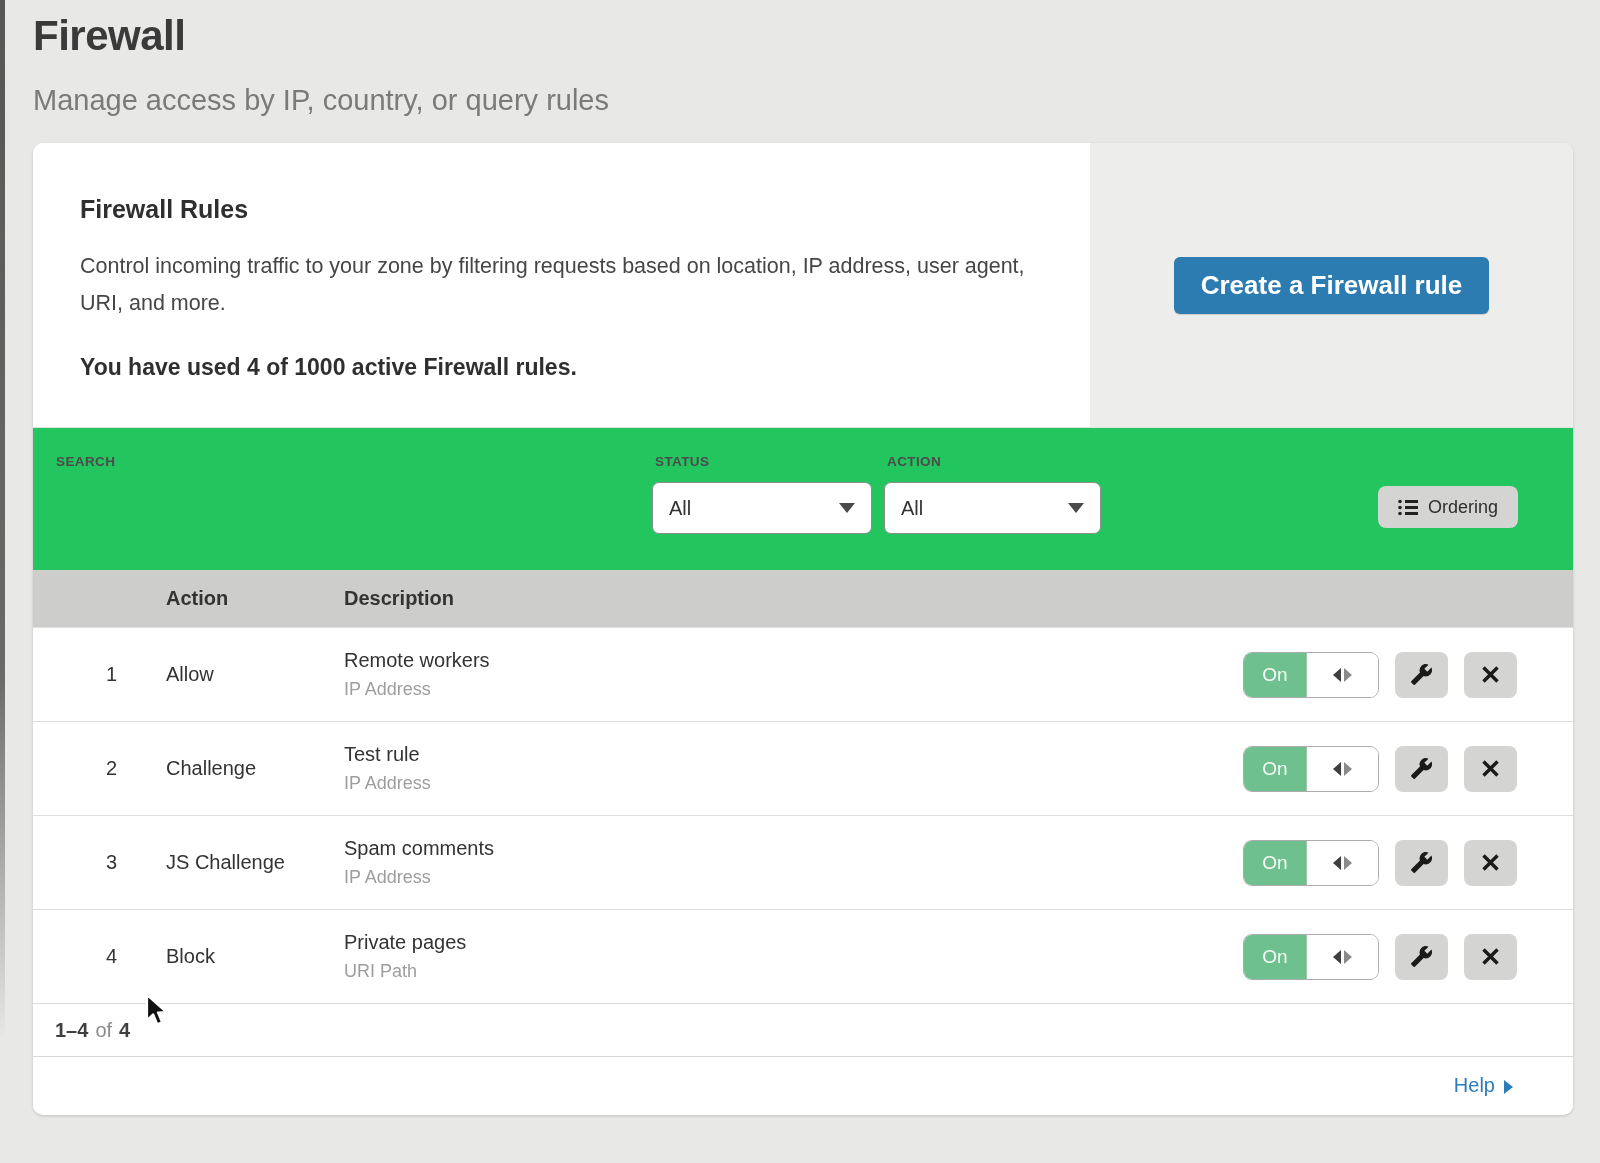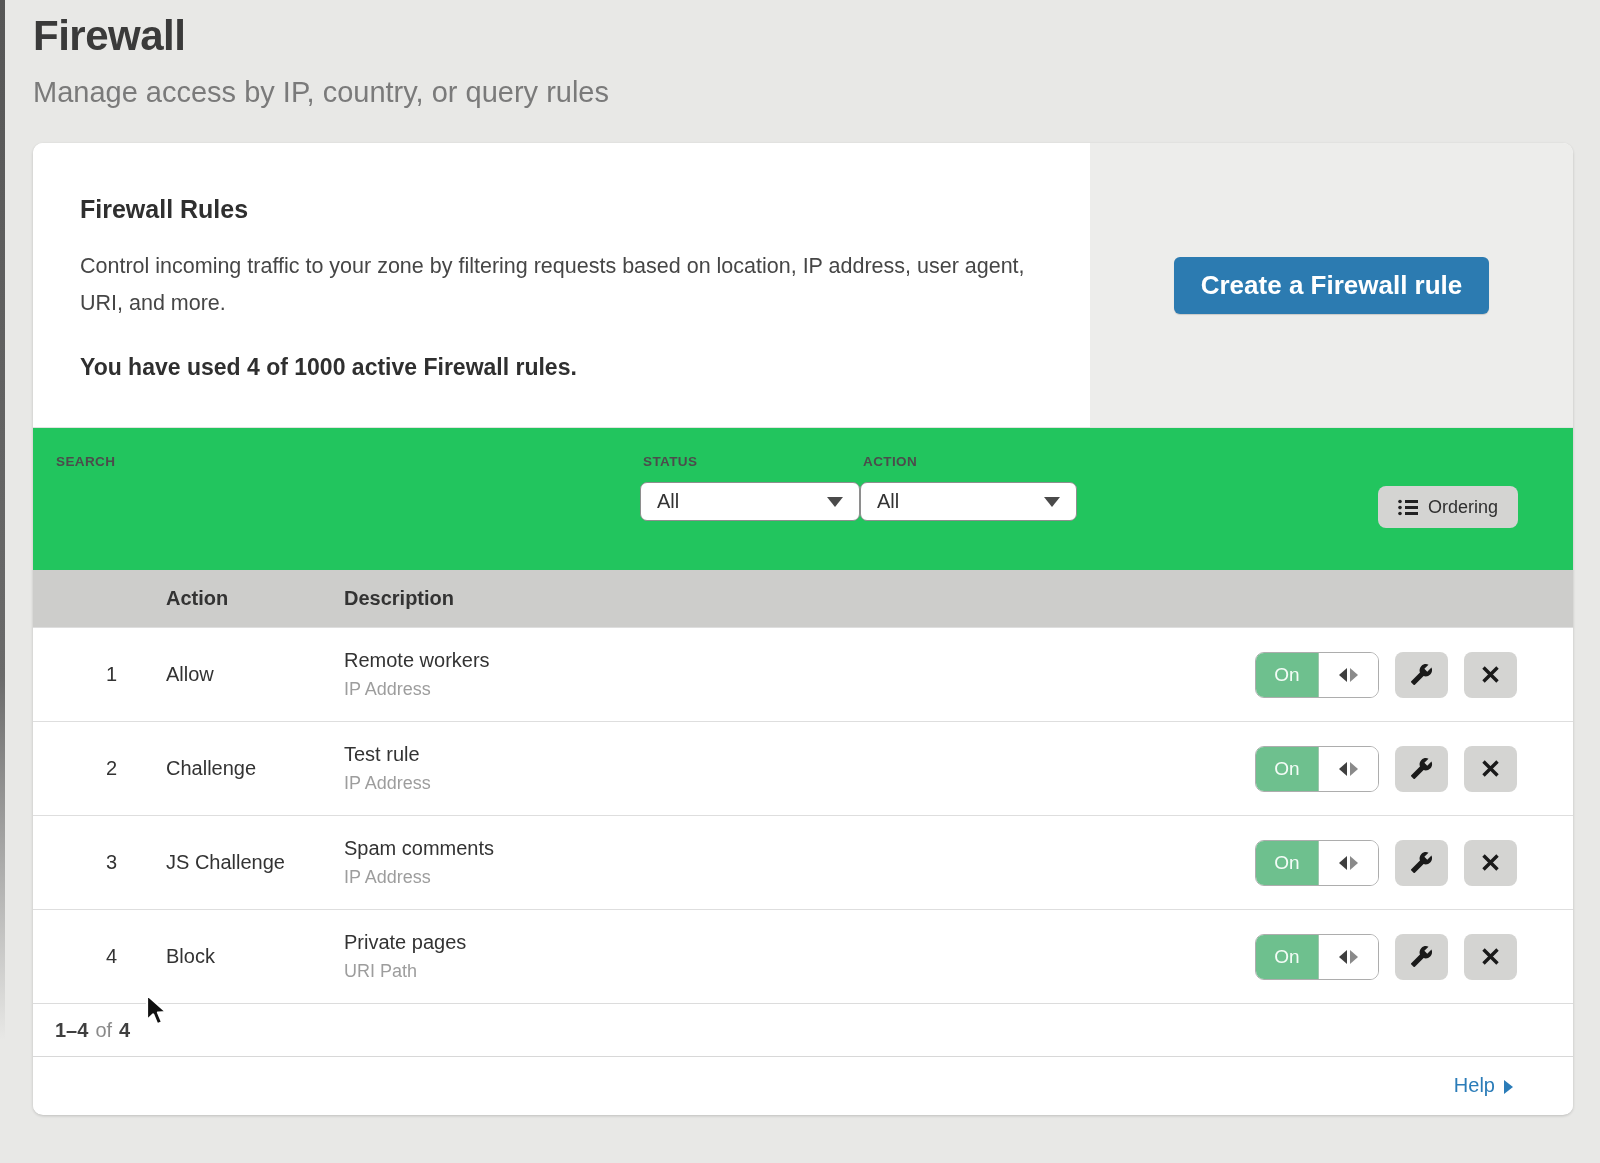--- a/index.html
+++ b/index.html
@@ -11,21 +11,21 @@
     color: #333;
     overflow: hidden;
   }
   .left-edge {
     position:absolute; left:0; top:0; width:5px; height:1040px;
     background: linear-gradient(180deg,#565656 0%,#6a6a6a 65%,rgba(106,106,106,0) 100%);
   }
   
   .page-header { padding: 12px 0 0 33px; }
   .page-title { font-size:42px; font-weight:600; color:#3a3a3a; letter-spacing:-0.5px; }
-  .page-subtitle { margin-top:16px; font-size:29px; font-weight:400; color:#7a7a7a; }
+  .page-subtitle { margin-top:24px; font-size:29px; font-weight:400; color:#7a7a7a; }
 
   
   .card {
     position:absolute; left:33px; top:143px; width:1540px; height:972px;
     background:#fff; border-radius:10px; overflow:hidden;
     box-shadow: 0 1px 3px rgba(0,0,0,.18);
   }
   .card-top { display:flex; height:285px; border-bottom:1px solid #e2e2e0; }
   .card-top-left { width:1057px; padding:52px 60px 0 47px; background:#fff; }
   .card-title { font-size:25px; font-weight:700; color:#2f2f2f; }
@@ -50,24 +50,24 @@
   .search-box {
     display:flex; align-items:center; height:48px; padding:0 14px;
     border:1px solid #8e8e8e; border-radius:7px; background:#fff;
   }
   .search-box svg { flex:0 0 auto; }
   .search-input {
     flex:1; border:none; outline:none; margin-left:10px;
     font-family:inherit; font-size:19px; color:#444; background:transparent;
   }
   .search-input::placeholder { color:#6e6e6e; opacity:1; }
-  .select-group { }
+  .select-group { margin-left:12px; }
   .select {
     display:flex; align-items:center; justify-content:space-between;
-    height:39px; padding:0 16px; border:1px solid #8e8e8e; border-radius:7px;
+    height:52px; padding:0 16px; border:1px solid #8e8e8e; border-radius:7px;
     background:#fff; cursor:pointer;gap:44px;
   }
   .select-status { width:220px; }
   .select-action { width:217px; }
   .select-value { font-size:20px; color:#333; }
   .caret {
     width:0; height:0; border-left:8px solid transparent; border-right:8px solid transparent;
     border-top:10px solid #4a4a4a;
   }
   .btn-ordering {
@@ -86,21 +86,21 @@
   .c-action { width:178px; flex:0 0 auto; }
   .c-desc { flex:1; min-width:0; }
   .row { display:flex; align-items:center; height:94px; border-top:1px solid #dedede; background:#fff; }
   .row:first-of-type { border-top:none; }
   .cell-num { font-size:20px; color:#333; }
   .cell-action { font-size:20px; color:#333; }
   .desc-title { font-size:20px; color:#333; }
   .desc-sub { margin-top:7px; font-size:18px; color:#9d9d9d; }
   .controls { margin-left:auto; padding-right:56px; display:flex; align-items:center; gap:16px; }
   .toggle {
-    display:flex; width:124px; height:46px; border:1px solid #adadad; border-radius:9px;
+    display:flex; width:136px; height:46px; border:1px solid #adadad; border-radius:9px;
     overflow:hidden; cursor:pointer; background:#fff;
   }
   .toggle-on {
     width:63px; background:#6ec08e; color:#f4fcf7; font-size:19px;
     display:flex; align-items:center; justify-content:center; border-right:1px solid #9fc7ae;
   }
   .toggle-knob { flex:1; display:flex; align-items:center; justify-content:center; gap:3px; background:#fff; }
   .tri-left { width:0; height:0; border-top:7px solid transparent; border-bottom:7px solid transparent; border-right:8px solid #3f3f3f; }
   .tri-right { width:0; height:0; border-top:7px solid transparent; border-bottom:7px solid transparent; border-left:8px solid #8a8a8a; }
   .icon-btn {

